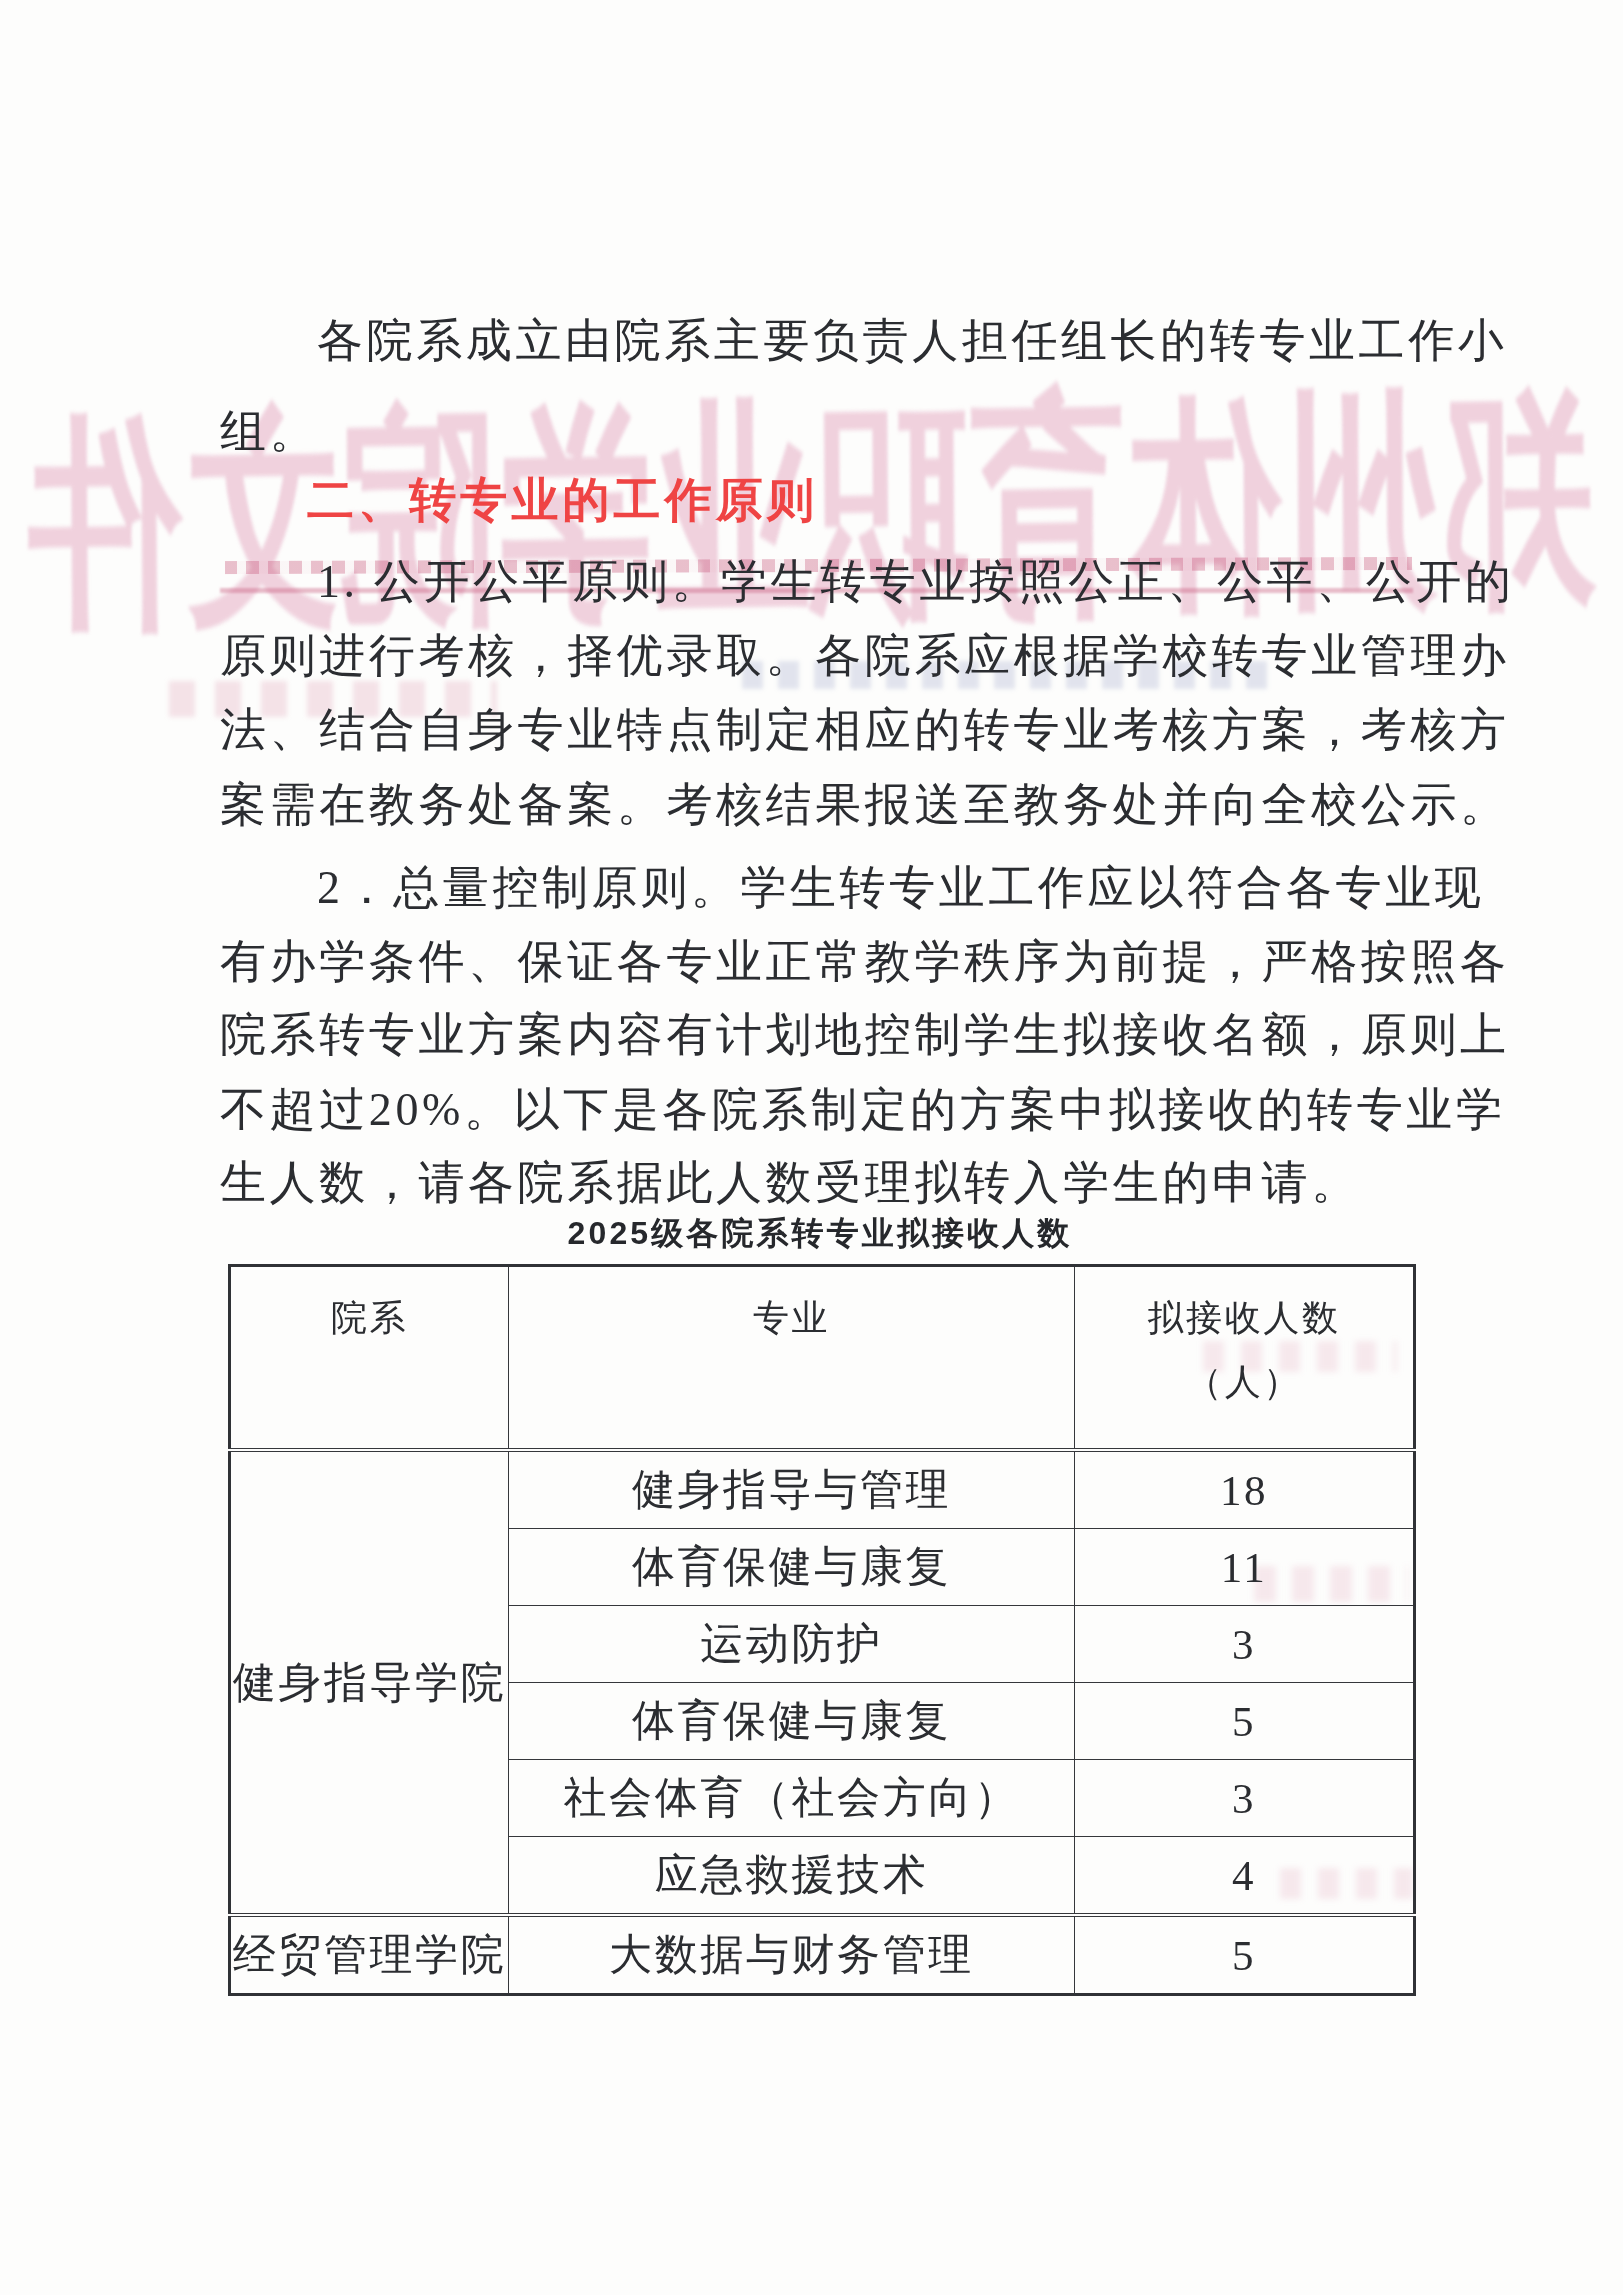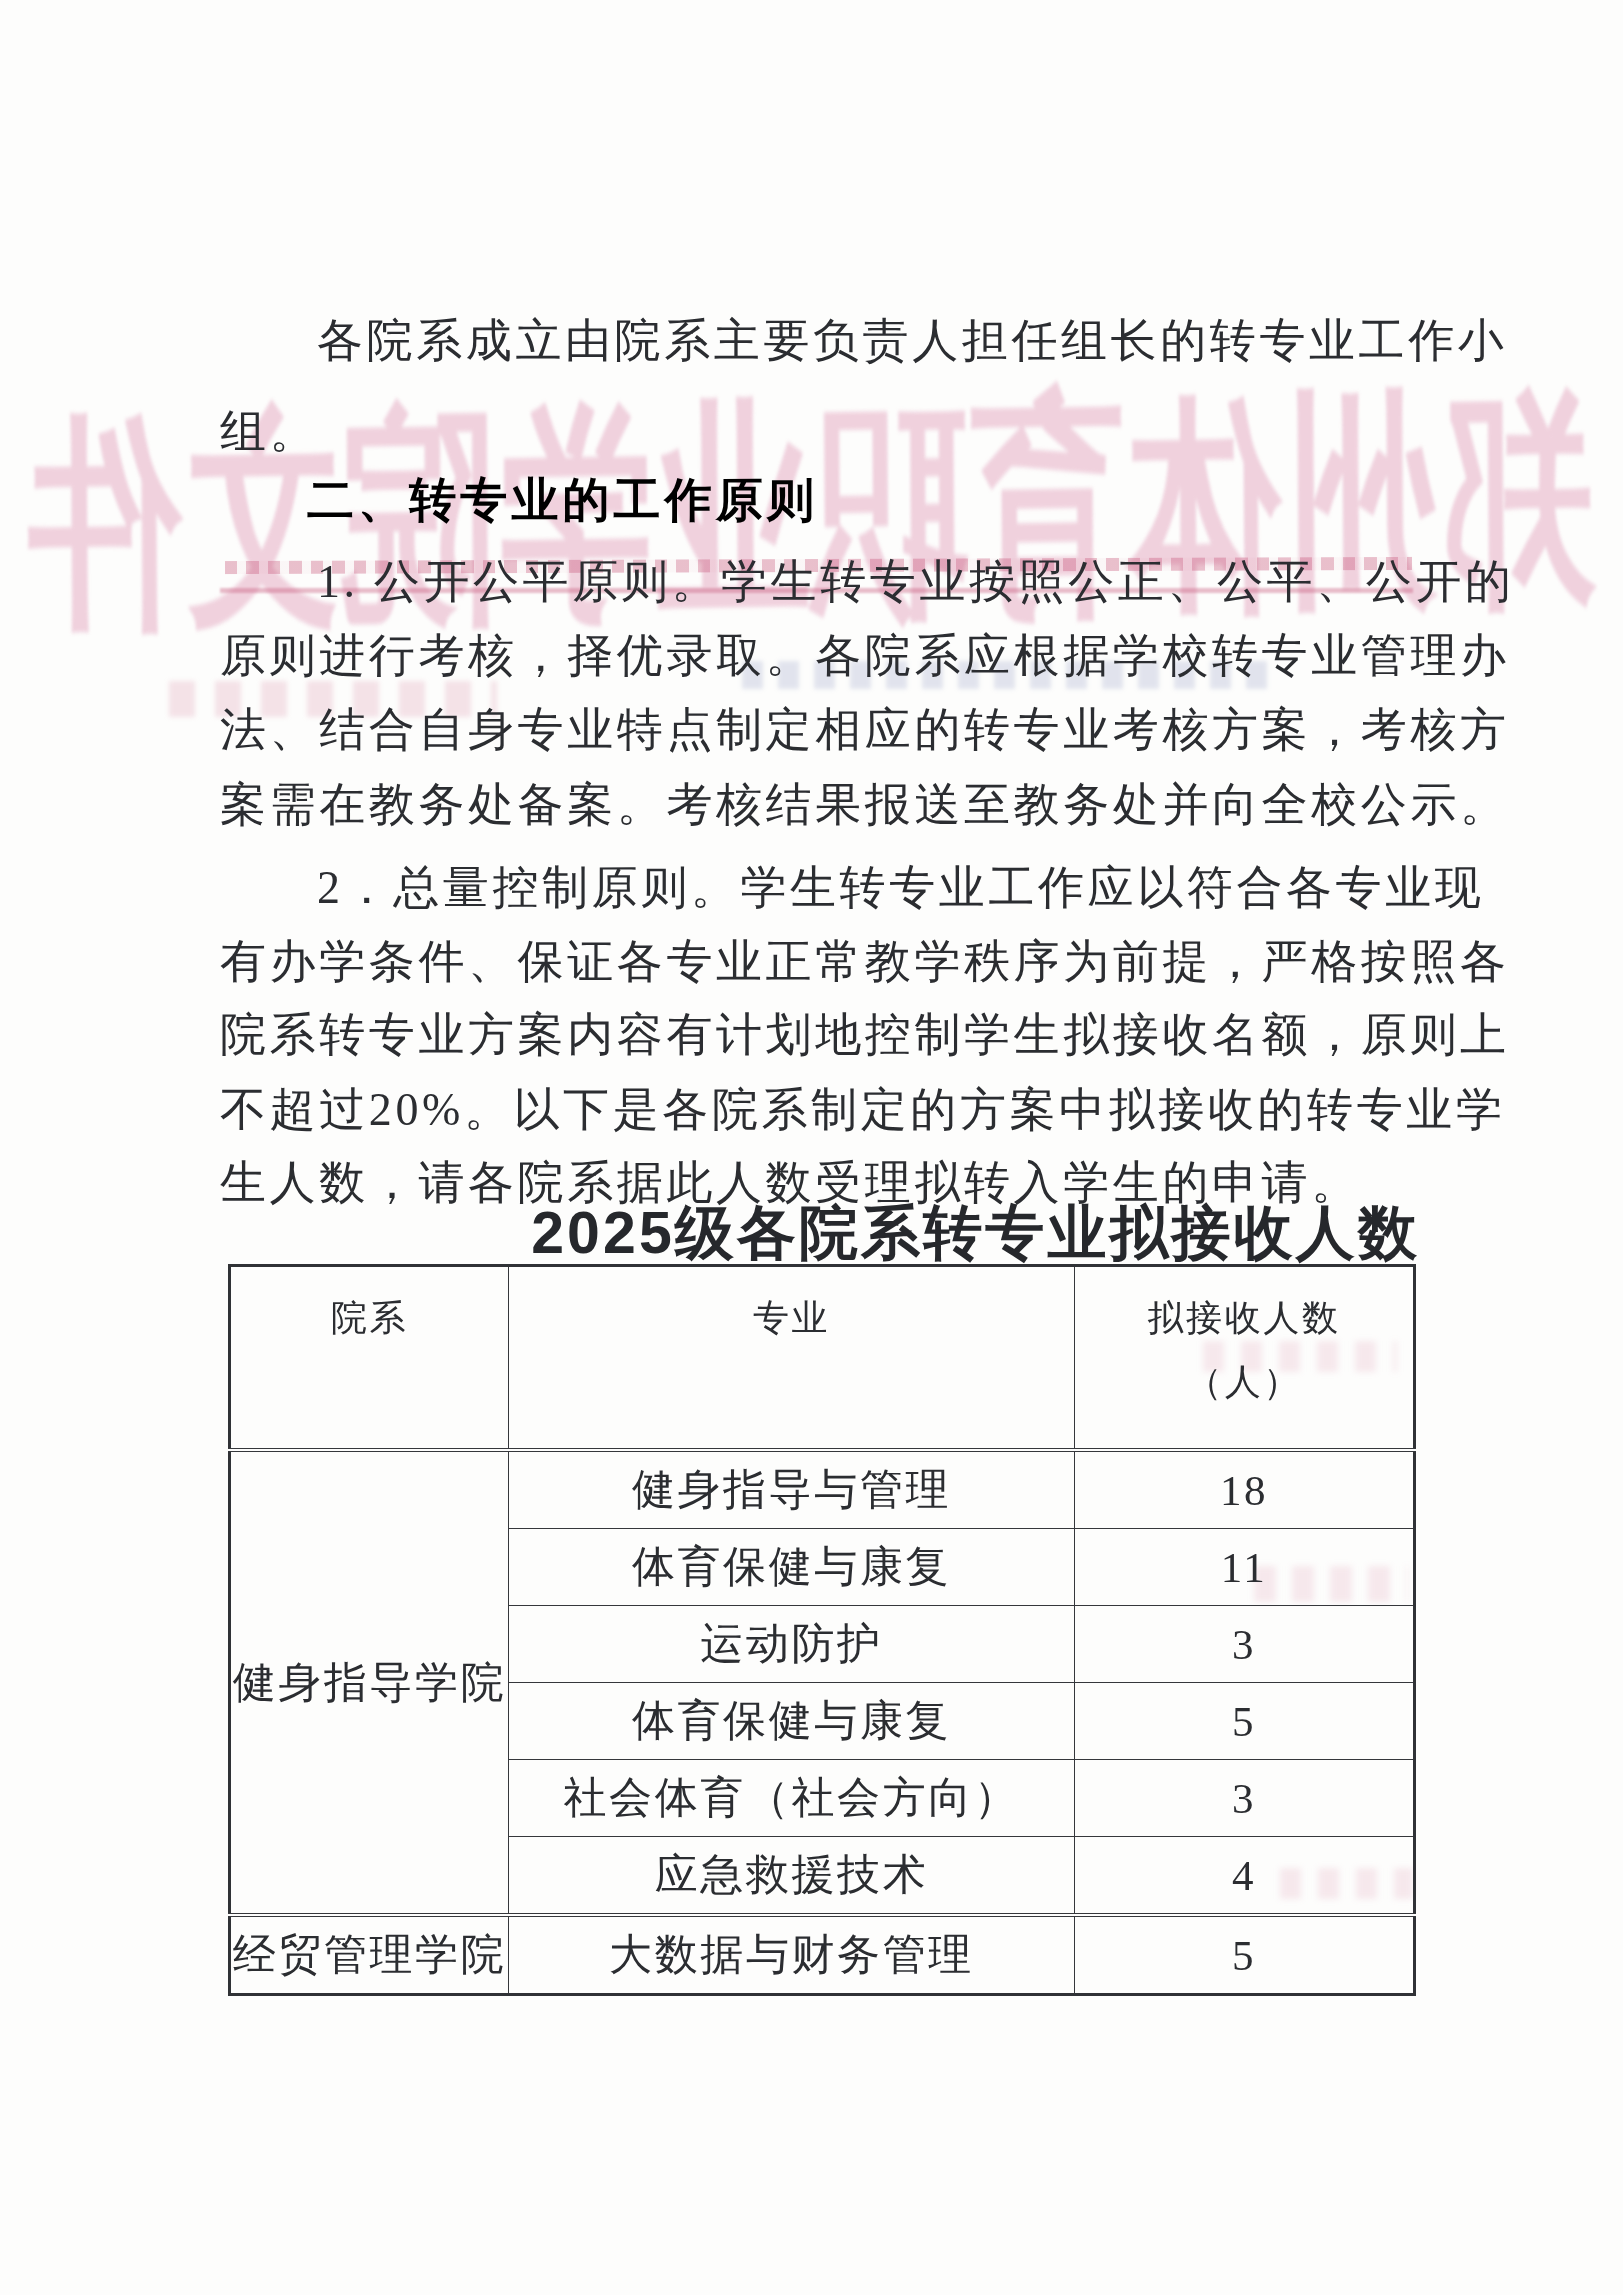--- a/index.html
+++ b/index.html
@@ -64,27 +64,27 @@
   
   .line {
     position:absolute; left:220px; width:1200px; height:62px;
     font-size:46px; line-height:62px; letter-spacing:3.6px;
     white-space:nowrap; color:#2b2d31;margin-top:11px;
   }
   .indent { padding-left:97px; }
   .heading {
     font-family:"Liberation Sans","DejaVu Sans",sans-serif;
     font-weight:700; font-size:47px; letter-spacing:4.1px;
-    padding-left:87px; color:#000000;
+    padding-left:87px; color:#ef4444;
   }
   .tbl-title {
     position:absolute; left:220px; top:1202px; width:1200px; height:62px;
-    line-height:62px; text-align:right;
+    line-height:62px; text-align:center;
     font-family:"Liberation Sans","DejaVu Sans",sans-serif;
-    font-weight:700; font-size:59px; letter-spacing:3.1px; color:#26282c;
+    font-weight:700; font-size:32px; letter-spacing:3.1px; color:#26282c;
   }
   
   table.quota {
     position:absolute; left:228px; top:1264px; width:1185px;
     border-collapse:collapse; table-layout:fixed;
     border:3.1px solid #303236;
     font-family:"Liberation Serif","DejaVu Serif",serif;
     color:#2b2d31;
   }
   table.quota col.c1 { width:279px; }

